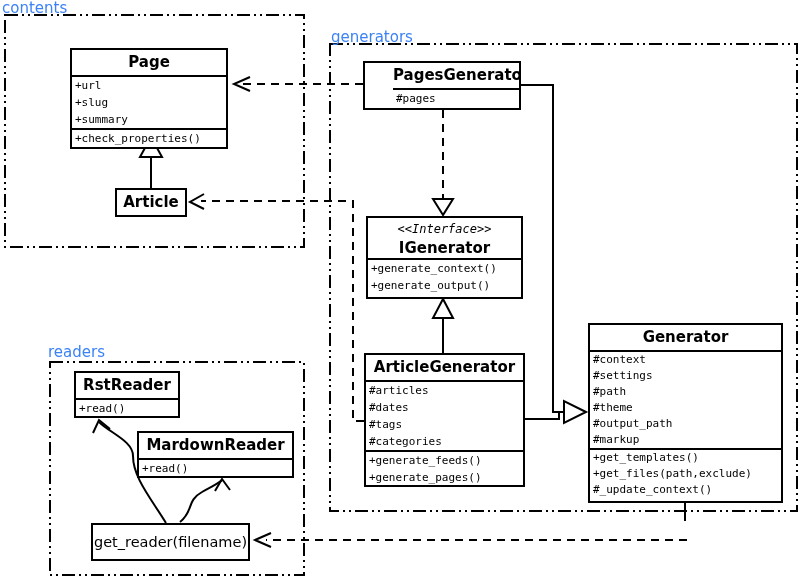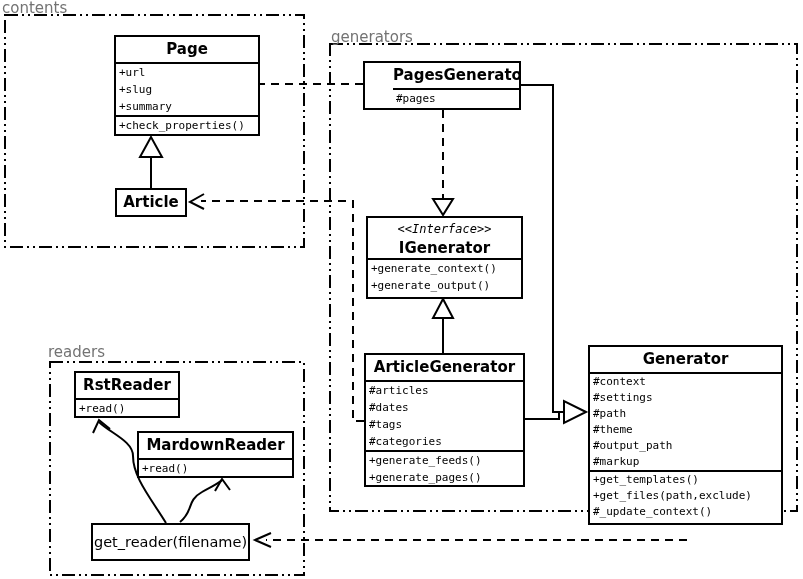--- a/index.html
+++ b/index.html
@@ -1,19 +1,19 @@
 <!DOCTYPE html>
 <html><head>
 <meta charset="utf-8">
 <style>
   html,body{margin:0;padding:0;background:#ffffff;}
   #canvas{position:relative;width:803px;height:579px;background:#ffffff;
           font-family:"DejaVu Sans",sans-serif;color:#000;overflow:hidden;}
   #wires{position:absolute;left:0;top:0;width:803px;height:579px;}
-  .pkg-label{position:absolute;font-size:15px;line-height:15px;color:#737373;white-space:nowrap;}
+  .pkg-label{position:absolute;font-size:15px;line-height:15px;color:#3b82f6;white-space:nowrap;}
   .uml{position:absolute;border:2px solid #000;background:#fff;box-sizing:border-box;overflow:hidden;}
   .ttl{font-weight:bold;font-size:15px;line-height:25px;text-align:center;white-space:nowrap;overflow:hidden;}
   .sec{border-top:2px solid #000;overflow:hidden;}
   .mono{font-family:"DejaVu Sans Mono",monospace;font-size:11px;line-height:17px;
         padding:0 3px;white-space:nowrap;}
   .tight .mono{line-height:16px;}
   .stereo{font-family:"DejaVu Sans Mono",monospace;font-size:12px;line-height:18px;
           text-align:center;padding-top:2px;white-space:nowrap;font-style:italic;}
   .ttl2{font-weight:bold;font-size:15px;line-height:20px;text-align:center;white-space:nowrap;}
   .fn{font-size:14.5px;line-height:34px;text-align:center;white-space:nowrap;}
@@ -76,21 +76,21 @@
     <g>
       <path d="M180,522 C194,511 186,501 202,492 C212,486 218,484 222,480"></path>
       <path d="M215,491 L222,479 L230,490"></path>
     </g>
   </svg>
 
   <div class="pkg-label" style="left:2px;top:1px;">contents</div>
   <div class="pkg-label" style="left:331px;top:30px;">generators</div>
   <div class="pkg-label" style="left:48px;top:345px;">readers</div>
 
-  <div class="uml" style="left:70px;top:35px;width:146px;height:101px;margin-left:44px;">
+  <div class="uml" style="left:70px;top:48px;width:158px;height:101px;">
     <div class="ttl">Page</div>
     <div class="sec">
       <div class="mono">+url</div>
       <div class="mono">+slug</div>
       <div class="mono">+summary</div>
     </div>
     <div class="sec">
       <div class="mono">+check_properties()</div>
     </div>
   </div>
@@ -124,21 +124,21 @@
       <div class="mono">#dates</div>
       <div class="mono">#tags</div>
       <div class="mono">#categories</div>
     </div>
     <div class="sec">
       <div class="mono">+generate_feeds()</div>
       <div class="mono">+generate_pages()</div>
     </div>
   </div>
 
-  <div class="uml tight" style="left:588px;top:323px;width:195px;height:180px;margin-top:22px;">
+  <div class="uml tight" style="left:588px;top:323px;width:195px;height:180px;">
     <div class="ttl">Generator</div>
     <div class="sec">
       <div class="mono">#context</div>
       <div class="mono">#settings</div>
       <div class="mono">#path</div>
       <div class="mono">#theme</div>
       <div class="mono">#output_path</div>
       <div class="mono">#markup</div>
     </div>
     <div class="sec">

